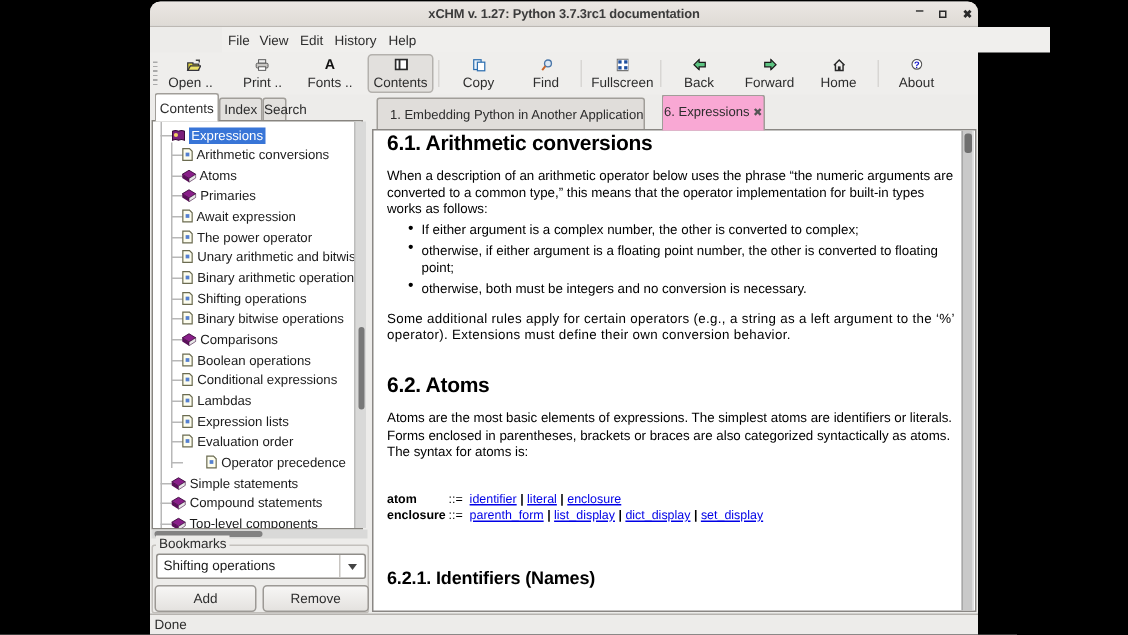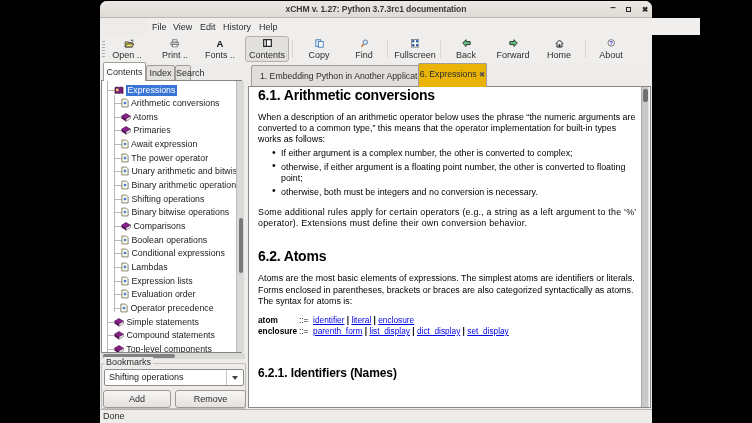--- a/index.html
+++ b/index.html
@@ -76,37 +76,37 @@
 .pbtn { position:absolute; top:389px; height:18px; background:linear-gradient(#f7f6f5,#e4e2df);
   border:1px solid #9c9995; border-radius:3px; font-size:9px; color:#2d2d2d;
   text-align:center; line-height:16px; }
 #btn-add { left:3px; width:68px; }
 #btn-remove { left:75px; width:71px; }
 
 .rtab { position:absolute; font-size:8.7px; color:#2d2d2d; border:1px solid #a19e99;
   background:#e0ddda; border-radius:2px 2px 0 0; white-space:nowrap; }
 #rtab1 { left:151px; top:64px; width:179px; height:22px; line-height:20px;
   text-align:right; }
-#rtab2 { left:318px; top:62px; width:69px; height:24px; line-height:21px;
-  background:#eab308; border-bottom:none; text-align:center; z-index:2; }
+#rtab2 { left:341px; top:62px; width:69px; height:24px; line-height:21px;
+  background:#f9a8d4; border-bottom:none; text-align:center; z-index:2; }
 
 #content { position:absolute; left:148px; top:85px; width:403px; height:322px;
   background:#fff; border:1px solid #8a8784; overflow:hidden; }
 #cvscroll { position:absolute; right:1px; top:0; width:8px; height:320px;
   background:#c9c9c9; border-left:1px solid #a8a8a8; border-right:1px solid #dcdcdc; }
 #cvthumb { position:absolute; left:1px; top:2px; width:5px; height:13px;
   background:#6f6f6f; border-radius:2px; }
 #ctext { position:absolute; left:9px; top:0; width:383px; color:#000; }
 #ctext h2 { font-size:14px; margin-top:0px; letter-spacing:-0.2px; }
 #ctext p { font-size:8.9px; line-height:11.2px; margin-top:9px; }
 #ctext ul { margin:1px 0 0 0; font-size:8.9px; line-height:11.2px; list-style:none; }
 #ctext li { position:relative; padding-left:23px; }
 #ctext li:before { content:"\2022"; position:absolute; left:14px; top:-1.5px; font-size:10.5px; }
 #ctext li { margin-top:2.5px; }
-#gram { font-size:8.3px; line-height:11px; margin-top:8px; }
+#gram { font-size:8.3px; line-height:11px; margin-top:20px; }
 #gram a { color:#0000e6; text-decoration:underline; }
 #gram b { display:inline-block; }
 #ctext h3 { font-size:12px; margin-top:29px; letter-spacing:-0.1px; }
 
 #status { position:absolute; left:0; top:408px; width:552px; height:14px;
   background:#edecea; border-top:1px solid #b6b3af; font-size:9px; color:#2d2d2d;
   line-height:13px; padding-left:3px; }
 </style>
 </head>
 <body>
@@ -294,21 +294,21 @@
       <div class="trow" style="top:193.60000000000005px;left:19px"><svg width="8" height="10" viewBox="0 0 9 10">
           <path d="M1 0.6 H6 L8 2.6 V9.4 H1 z" fill="#fdfdee" stroke="#6b6b50" stroke-width="0.9"></path>
           <rect x="3.1" y="3.6" width="2.8" height="2.8" fill="#5580d0"></rect>
         </svg> <span>Expression lists</span></div>
       <div class="tline" style="left:12px;top:213.25000000000006px;width:8px;height:1px"></div>
       <div class="trow" style="top:207.25000000000006px;left:19px"><svg width="8" height="10" viewBox="0 0 9 10">
           <path d="M1 0.6 H6 L8 2.6 V9.4 H1 z" fill="#fdfdee" stroke="#6b6b50" stroke-width="0.9"></path>
           <rect x="3.1" y="3.6" width="2.8" height="2.8" fill="#5580d0"></rect>
         </svg> <span>Evaluation order</span></div>
       <div class="tline" style="left:12px;top:226.90000000000006px;width:8px;height:1px"></div>
-      <div class="trow" style="top:220.90000000000006px;left:18px"><svg width="8" height="10" viewBox="0 0 9 10">
+      <div class="trow" style="top:220.90000000000006px;left:35px"><svg width="8" height="10" viewBox="0 0 9 10">
           <path d="M1 0.6 H6 L8 2.6 V9.4 H1 z" fill="#fdfdee" stroke="#6b6b50" stroke-width="0.9"></path>
           <rect x="3.1" y="3.6" width="2.8" height="2.8" fill="#5580d0"></rect>
         </svg> <span>Operator precedence</span></div>
       <div class="tline" style="left:5px;top:240.55000000000007px;width:8px;height:1px"></div>
       <div class="trow" style="top:234.55000000000007px;left:12px"><svg width="10" height="9" viewBox="0 0 10 9">
           <path d="M5 0.5 L9.5 3.2 L5 6 L0.5 3.2 z" fill="#8a1f8a" stroke="#3a0a3a" stroke-width="0.6"></path>
           <path d="M0.5 3.2 L5 6 L5 8.5 L0.5 5.6 z" fill="#5a0f5a"></path>
           <path d="M9.5 3.2 L5 6 L5 8.5 L9.5 5.6 z" fill="#e8e8e8" stroke="#3a0a3a" stroke-width="0.4"></path>
         </svg> <span>Simple statements</span></div>
       <div class="tline" style="left:5px;top:254.20000000000007px;width:8px;height:1px"></div>

